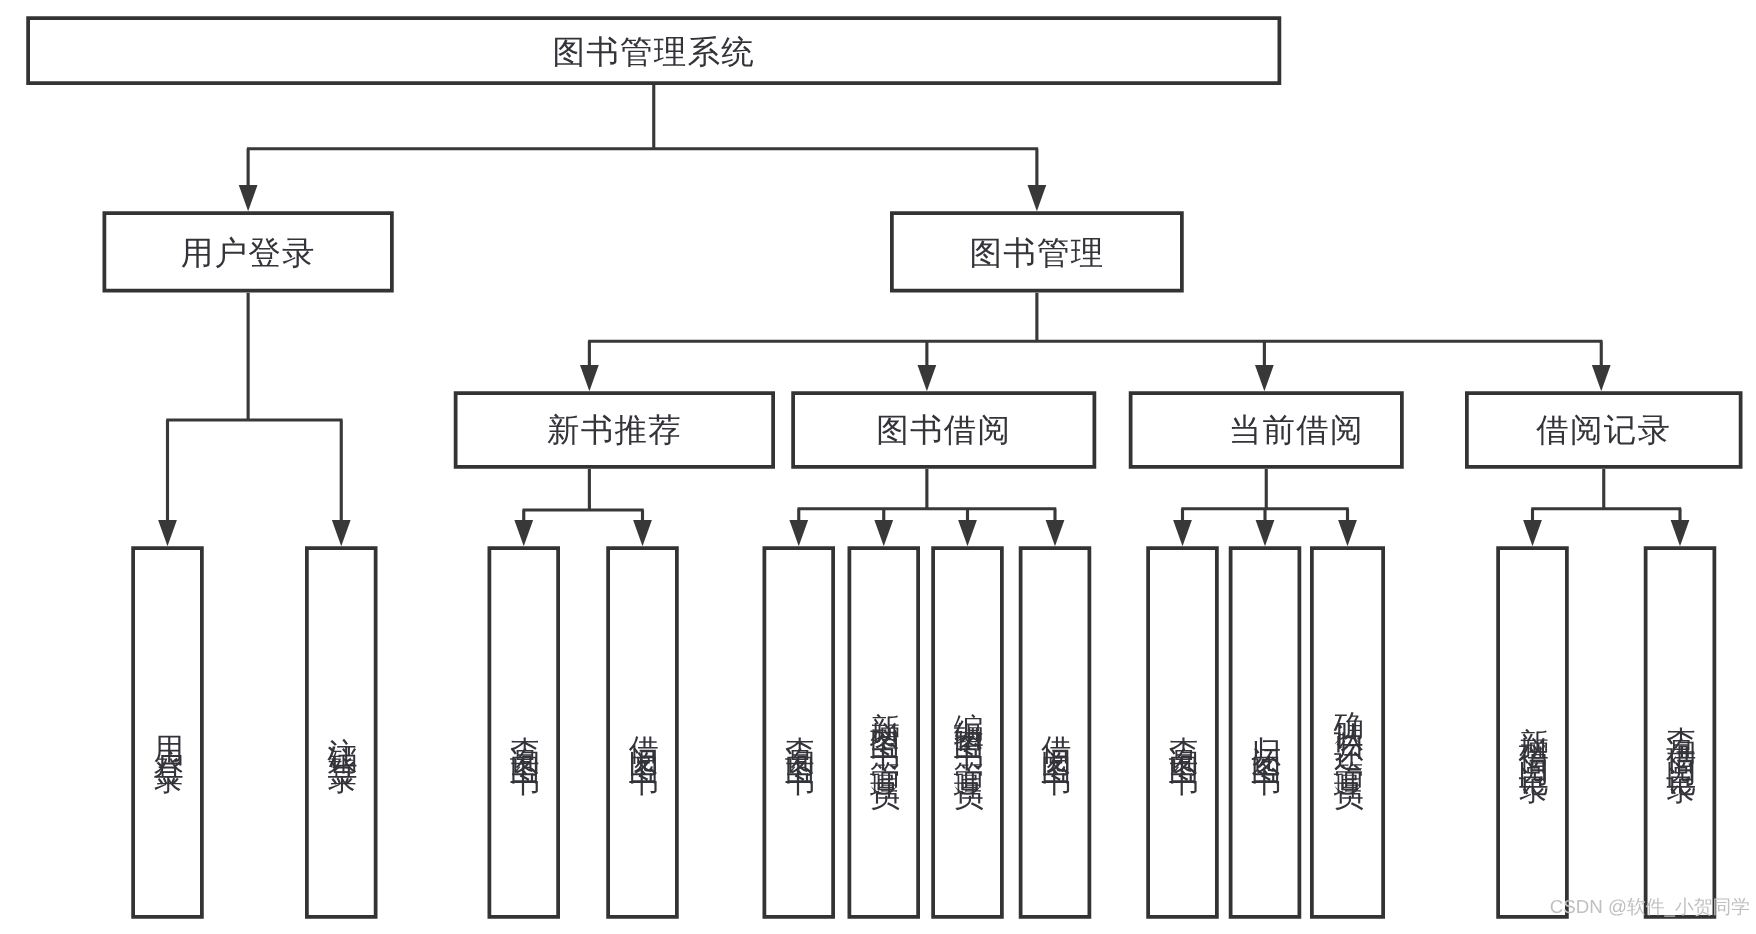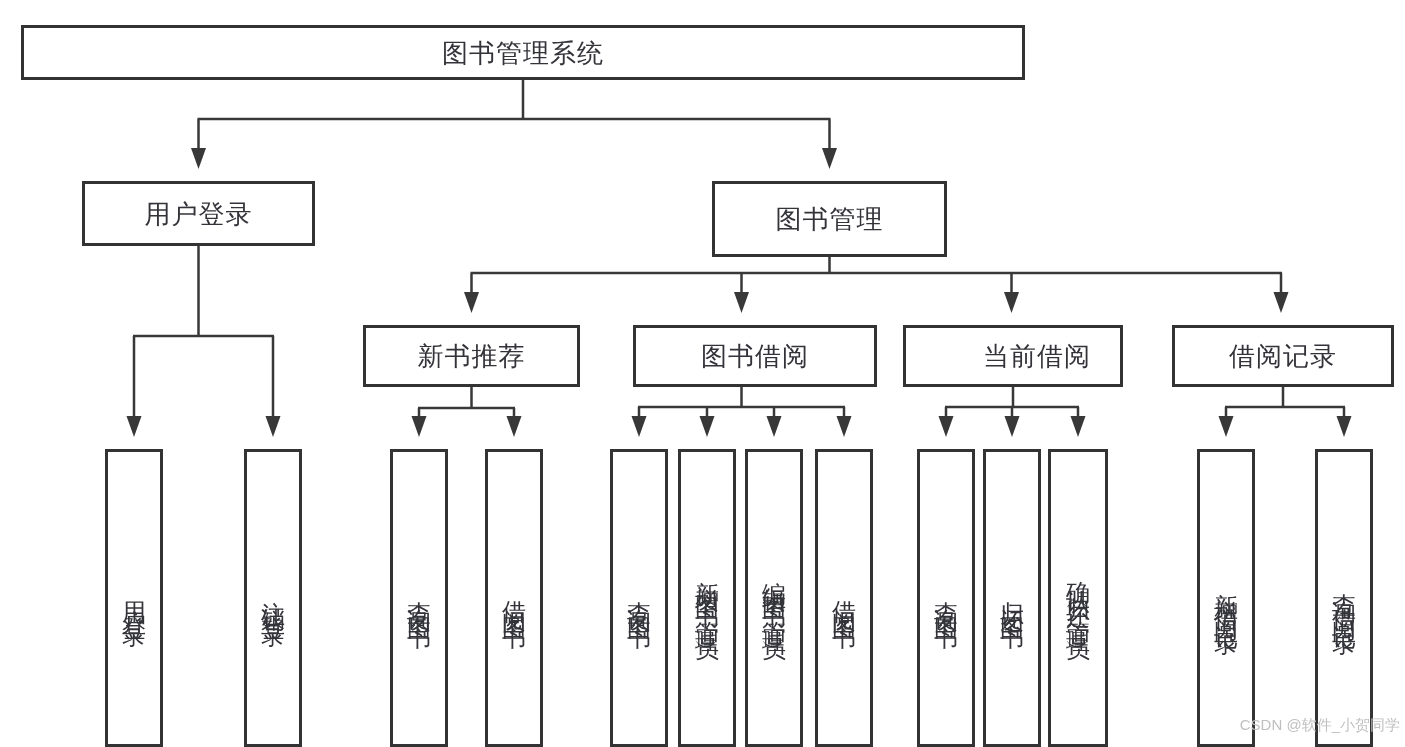--- a/index.html
+++ b/index.html
@@ -20,21 +20,20 @@
   .box {
     position: absolute;
     box-sizing: border-box;
     border: 3px solid #333333;
     background: #ffffff;
     color: #33333a;
     display: flex;
     align-items: center;
     justify-content: center;
     z-index: 2;
-    margin-top: 12px;
   }
   .hbox {
     font-size: 26px;
     letter-spacing: 1px;
     line-height: 1;
     white-space: nowrap;
   }
   .vbox {
     width: 58px;
     height: 298px;
@@ -100,25 +99,25 @@
     </g>
   </svg>
 
   <div class="box hbox" style="left:21px; top:13px; width:1004px; height:55px;">
     <span>图书管理系统</span>
   </div>
 
   <div class="box hbox" style="left:82px; top:169px; width:233px; height:65px;">
     <span>用户登录</span>
   </div>
-  <div class="box hbox" style="left:712px; top:169px; width:235px; height:76px;">
+  <div class="box hbox" style="left:712px; top:169px; width:235px; height:65px;">
     <span>图书管理</span>
   </div>
 
-  <div class="box hbox" style="left:363px; top:313px; width:217px; height:62px;">
+  <div class="box hbox" style="left:363px; top:313px; width:257px; height:62px;">
     <span>新书推荐</span>
   </div>
   <div class="box hbox" style="left:633px; top:313px; width:244px; height:62px;">
     <span>图书借阅</span>
   </div>
   <div class="box hbox" style="left:903px; top:313px; width:220px; height:62px;padding-left:48px;">
     <span>当前借阅</span>
   </div>
   <div class="box hbox" style="left:1172px; top:313px; width:222px; height:62px;">
     <span>借阅记录</span>

